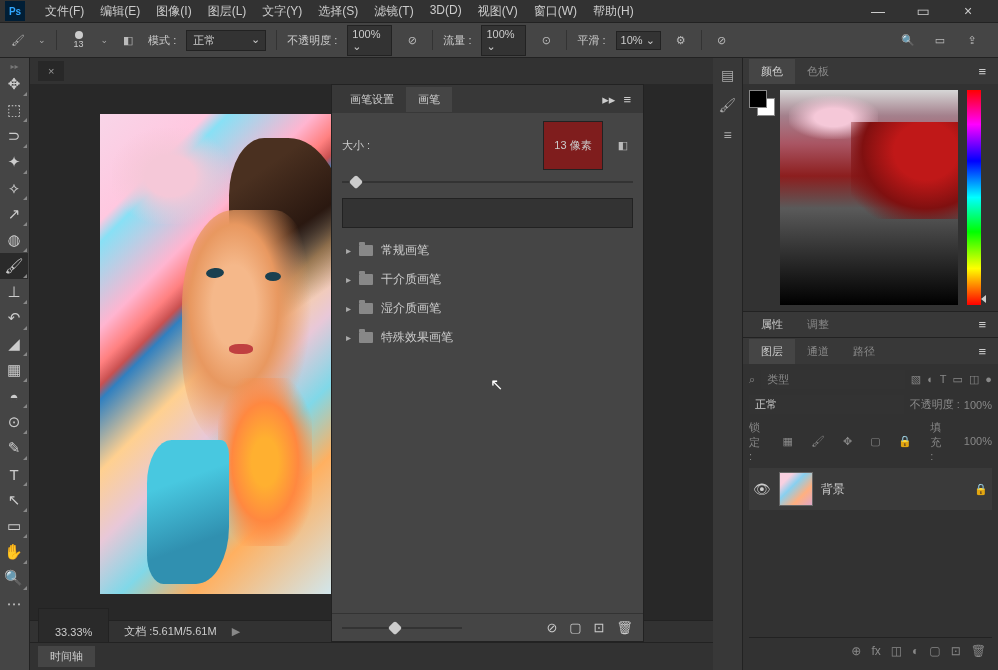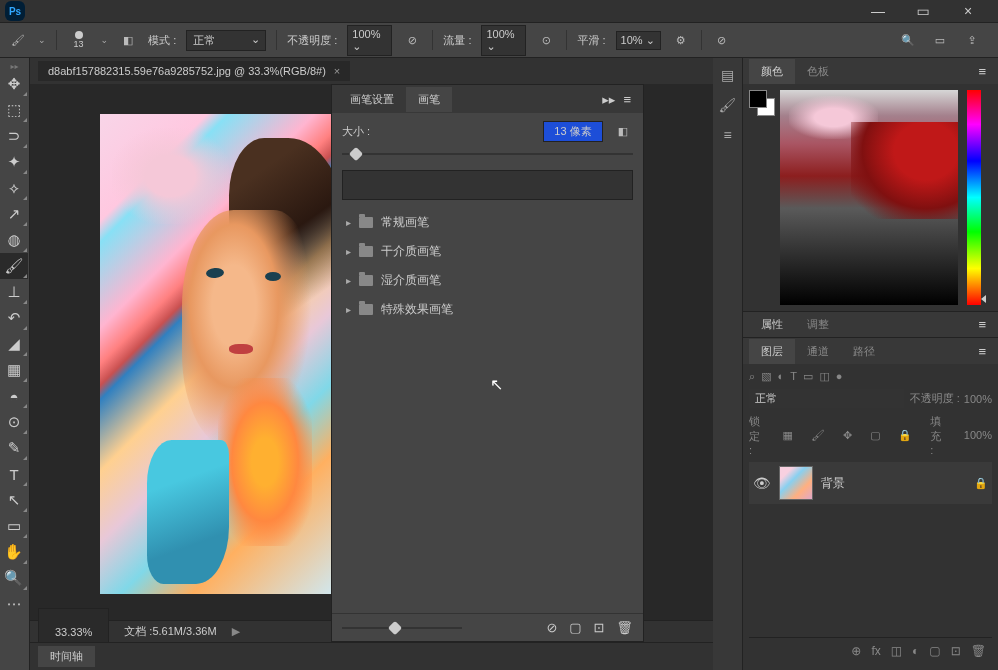--- a/index.html
+++ b/index.html
@@ -1,18 +1,18 @@
 <!DOCTYPE html>
 <html><head>
 <meta charset="utf-8">
 <style>
 * { margin: 0; padding: 0; box-sizing: border-box; font-family: "Microsoft YaHei", Arial, sans-serif; }
 body { background: #323232; color: #ccc; font-size: 11px; width: 998px; height: 670px; overflow: hidden; position: relative; }
 .titlebar { height: 22px; background: #323232; display: flex; align-items: center; padding: 0 5px; }
-.ps-logo { width: 20px; height: 20px; background: #001e36; color: #31a8ff; font-weight: bold; font-size: 10px; display: flex; align-items: center; justify-content: center; border-radius: 6px; margin-right: 12px; }
+.ps-logo { width: 20px; height: 20px; background: #001e36; color: #31a8ff; font-weight: bold; font-size: 10px; display: flex; align-items: center; justify-content: center; border-radius: 0; margin-right: 12px; }
 .menu-item { padding: 0 8px; cursor: pointer; font-size: 12px; }
 .win-controls { margin-left: auto; display: flex; gap: 15px; padding-right: 10px; }
 .win-btn { width: 30px; text-align: center; cursor: pointer; font-size: 14px; }
 .options-bar { height: 36px; background: #454545; border-top: 1px solid #222; border-bottom: 1px solid #222; display: flex; align-items: center; padding: 0 8px; gap: 10px; }
 .opt-sep { width: 1px; height: 20px; background: #333; }
 .opt-label { font-size: 11px; }
 .opt-select { background: #333; border: 1px solid #222; color: #ccc; padding: 2px 25px 2px 6px; font-size: 11px; min-width: 80px; position: relative; }
 .opt-select:after { content: "⌄"; position: absolute; right: 5px; }
 .opt-input { background: #333; border: 1px solid #222; color: #ccc; padding: 2px 4px; width: 45px; font-size: 11px; }
 .brush-preview { width: 24px; height: 24px; display: flex; flex-direction: column; align-items: center; justify-content: center; }
@@ -42,21 +42,21 @@
 .zoom-box { background: #2a2a2a; padding: 17px 16px; border: 1px solid #222; }
 .timeline { height: 28px; background: #323232; border-top: 1px solid #222; display: flex; align-items: center; padding: 0 8px; }
 .timeline-tab { padding: 3px 12px; background: #454545; font-size: 11px; }
 .brush-panel { position: absolute; left: 331px; top: 84px; width: 313px; height: 558px; background: #454545; border: 1px solid #222; display: flex; flex-direction: column; }
 .panel-tabs { height: 28px; background: #383838; display: flex; align-items: center; padding: 0 6px; }
 .ptab { padding: 5px 12px; font-size: 11px; cursor: pointer; }
 .ptab.active { background: #454545; }
 .panel-menu { margin-left: auto; padding: 0 6px; font-size: 13px; cursor: pointer; display: flex; gap: 8px; align-items: center; }
 .panel-body { padding: 8px 10px; }
 .size-row { display: flex; align-items: center; gap: 10px; margin-bottom: 6px; }
-.size-input { background: #1d4ed8; border: 1px solid #222; color: #ccc; padding: 2px 6px; width: 60px; font-size: 11px; text-align: center; }
+.size-input { background: #7f1d1d; border: 1px solid #222; color: #ccc; padding: 16px 6px; width: 60px; font-size: 11px; text-align: center; }
 .slider { height: 12px; position: relative; margin-bottom: 10px; }
 .slider-track { position: absolute; left: 0; right: 0; top: 5px; height: 2px; background: #333; }
 .slider-thumb { position: absolute; left: 3%; top: 1px; width: 10px; height: 10px; background: #ccc; border-radius: 2px; transform: rotate(45deg); }
 .preview-box { height: 30px; background: #333; border: 1px solid #222; margin-bottom: 8px; }
 .folder-list { margin-top: 5px; }
 .folder-item { display: flex; align-items: center; padding: 6px 4px; gap: 8px; cursor: pointer; font-size: 12px; }
 .folder-chev { font-size: 10px; color: #aaa; }
 .folder-icon { width: 14px; height: 11px; background: #888; border-radius: 1px; position: relative; }
 .folder-icon:before { content: ""; position: absolute; top: -3px; left: 0; width: 6px; height: 3px; background: #888; border-radius: 1px 1px 0 0; }
 .panel-bottom { margin-top: auto; padding: 6px 10px; display: flex; align-items: center; border-top: 1px solid #333; }
@@ -95,20 +95,33 @@
 .layer-lock-icon { margin-left: auto; font-size: 11px; }
 .layers-bottom { margin-top: auto; padding: 6px; display: flex; justify-content: flex-end; gap: 10px; font-size: 12px; color: #888; border-top: 1px solid #222; }
 .cursor { position: absolute; left: 490px; top: 375px; font-size: 16px; color: #fff; z-index: 100; pointer-events: none; }
 .status-arrow { color: #888; }
 </style>
 </head>
 <body>
 
 <div class="titlebar">
   <div class="ps-logo">Ps</div>
+  <div style="display:flex" id="menu-bar">
+      <div class="menu-item">文件(F)</div>
+      <div class="menu-item">编辑(E)</div>
+      <div class="menu-item">图像(I)</div>
+      <div class="menu-item">图层(L)</div>
+      <div class="menu-item">文字(Y)</div>
+      <div class="menu-item">选择(S)</div>
+      <div class="menu-item">滤镜(T)</div>
+      <div class="menu-item">3D(D)</div>
+      <div class="menu-item">视图(V)</div>
+      <div class="menu-item">窗口(W)</div>
+      <div class="menu-item">帮助(H)</div>
+    </div>
   <div class="win-controls">
     <span class="win-btn">—</span>
     <span class="win-btn">▭</span>
     <span class="win-btn">×</span>
   </div>
 </div>
 
 <div class="options-bar">
   <span class="icon-btn">🖌</span>
   <span style="font-size:9px;color:#aaa">⌄</span>
@@ -164,39 +177,38 @@
     <div class="tool tri">↖</div>
     <div class="tool tri">▭</div>
     <div class="tool tri">✋</div>
     <div class="tool tri">🔍</div>
     <div class="tool">⋯</div>
   </div>
 
   <div class="doc-area">
     <div class="doc-tabs">
       <div class="doc-tab">
-        <span>d8abf157882315.59e76a9285752.jpg @ 33.3%(RGB/8#)</span>
         <span class="tab-close">×</span>
       </div>
     </div>
     <div class="canvas-wrap">
       <div class="artwork">
         <div class="hair-dark"></div>
         <div class="face-tone"></div>
         <div class="cp-pink"></div>
         <div class="eye1"></div>
           <div class="eye2"></div>
         <div class="lips"></div>
         <div class="orange-patch"></div>
         <div class="neck-blue"></div>
       </div>
     </div>
     <div class="status-bar">
       <span class="zoom-box">33.33%</span>
-      <span>文档 :5.61M/3.36M</span>
+      <span>文档 :5.61M/5.61M</span>
       <span class="status-arrow">▶</span>
     </div>
     <div class="timeline">
       <div class="timeline-tab">时间轴</div>
     </div>
   </div>
 
   <div class="right-dock">
     <div class="vtab-col">
       <div class="vtab">▤</div>
@@ -232,20 +244,21 @@
       <div class="layers-panel">
         <div class="layers-tabs">
           <div class="ptab active">图层</div>
           <div class="ptab" style="color:#888">通道</div>
           <div class="ptab" style="color:#888">路径</div>
           <div class="panel-menu">≡</div>
         </div>
         <div class="layers-body">
           <div class="layer-filter">
             <span style="color:#888">⌕</span>
+            <div class="lf-input">类型</div>
             <div class="lf-icons">
               <span>▧</span>
               <span>◐</span>
               <span>T</span>
               <span>▭</span>
               <span>◫</span>
               <span>●</span>
             </div>
           </div>
           <div class="layer-mode">

